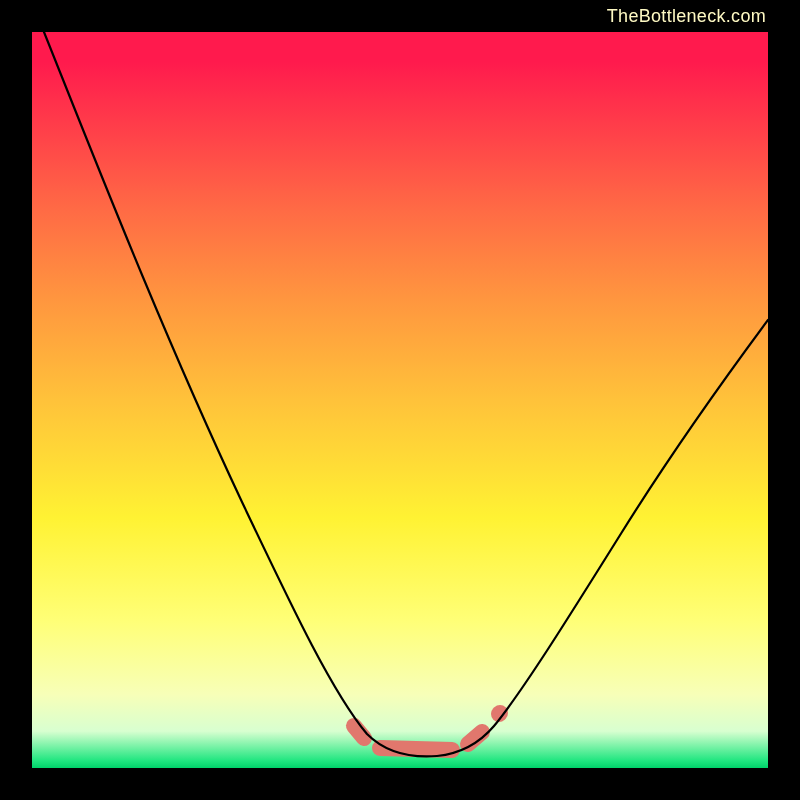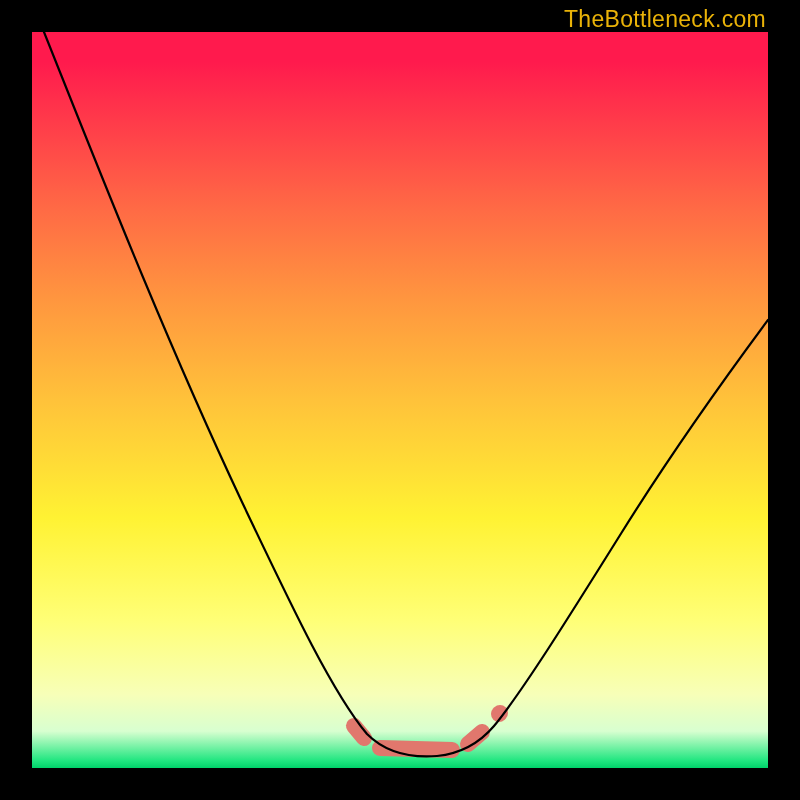--- a/index.html
+++ b/index.html
@@ -38,22 +38,22 @@
       #f7ffb8 90%,
       #d8ffd0 95%,
       #20e680 99%,
       #00d36a 100%
     );
   }
   .watermark {
     position: absolute;
     top: 6px;
     right: 34px;
-    color: #eab308;
-    font-size: 23px;
+    color: #fef9c3;
+    font-size: 18px;
     font-weight: 500;
     letter-spacing: 0.3px;
     user-select: none;
   }
   svg.curve {
     position: absolute;
     top: 0;
     left: 0;
     width: 736px;
     height: 736px;

